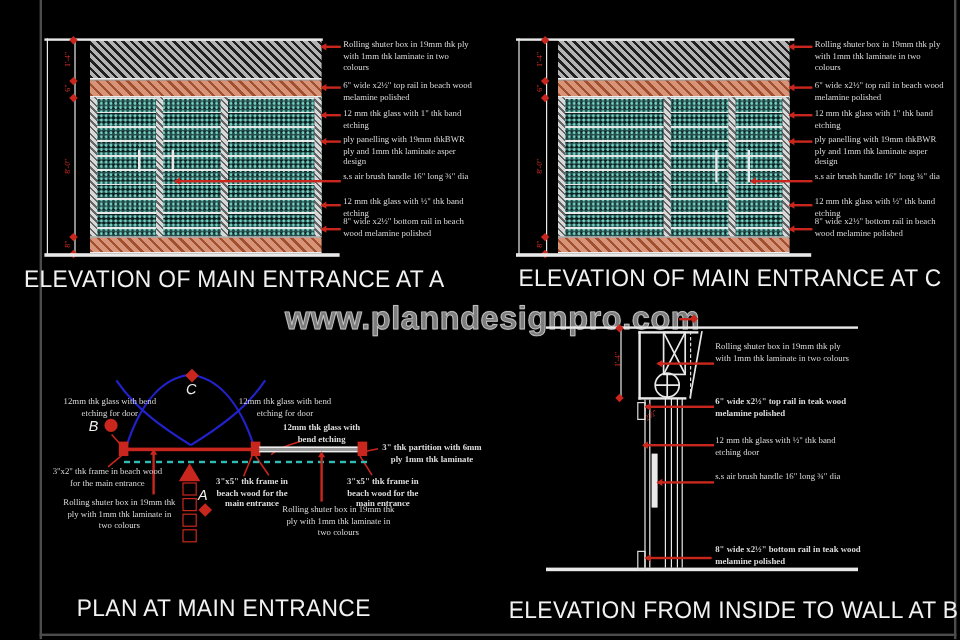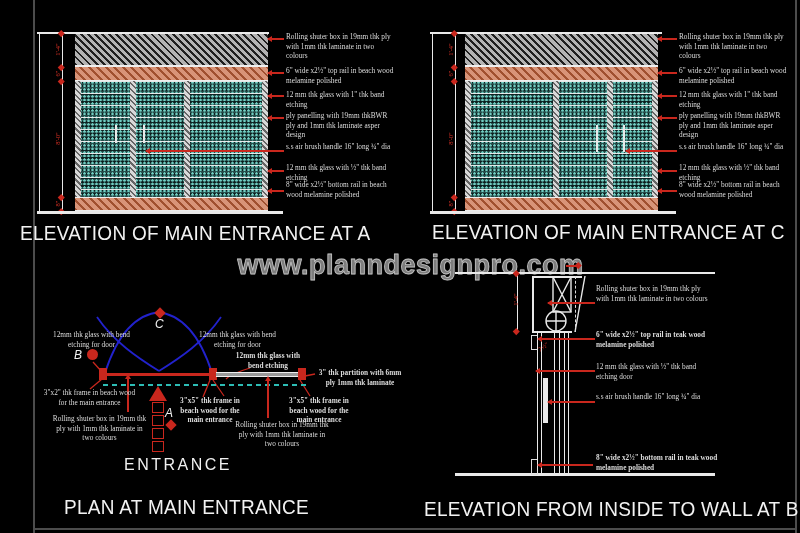--- a/index.html
+++ b/index.html
@@ -200,21 +200,20 @@
 
     <div class="an ctr" style="left:44px;top:50px;width:95px;">12mm thk glass with bend etching for door</div>
     <div class="an ctr" style="left:190px;top:50px;width:95px;">12mm thk glass with bend etching for door</div>
     <div class="an ctr b" style="left:232px;top:71px;width:72px;">12mm thk glass with bend etching</div>
     <div class="an ctr b" style="left:316px;top:88px;width:88px;">3" thk partition with 6mm ply 1mm thk laminate</div>
     <div class="an ctr" style="left:42px;top:108px;width:95px;">3"x2" thk frame in beach wood for the main entrance</div>
     <div class="an ctr b" style="left:176px;top:116px;width:68px;">3"x5" thk frame in beach wood for the main entrance</div>
     <div class="an ctr b" style="left:285px;top:116px;width:68px;">3"x5" thk frame in beach wood for the main entrance</div>
     <div class="an ctr" style="left:52px;top:134px;width:95px;">Rolling shuter box in 19mm thk ply with 1mm thk laminate in two colours</div>
     <div class="an ctr" style="left:233px;top:140px;width:98px;">Rolling shuter box in 19mm thk ply with 1mm thk laminate in two colours</div>
-    <div class="abs" style="left:124px;top:176px;color:#f0f0f0;font:16px/18px 'Liberation Sans',sans-serif;letter-spacing:2.5px;">ENTRANCE</div>
   </div>
   <div class="ttl" style="left:64px;top:496px;">PLAN AT MAIN ENTRANCE</div>
 
   <div class="abs" style="left:400px;top:255px;width:400px;height:270px;">
     <div class="wl" style="left:55px;top:17px;width:260px;height:2px;"></div>
     <div class="wl" style="left:55px;top:218px;width:260px;height:2.6px;"></div>
 
     <div class="wl" style="left:132px;top:21px;width:1.5px;height:57px;"></div>
     <div class="wl" style="left:132px;top:21px;width:50px;height:1.5px;"></div>
     <div class="wl" style="left:132px;top:76px;width:40px;height:1.5px;"></div>

